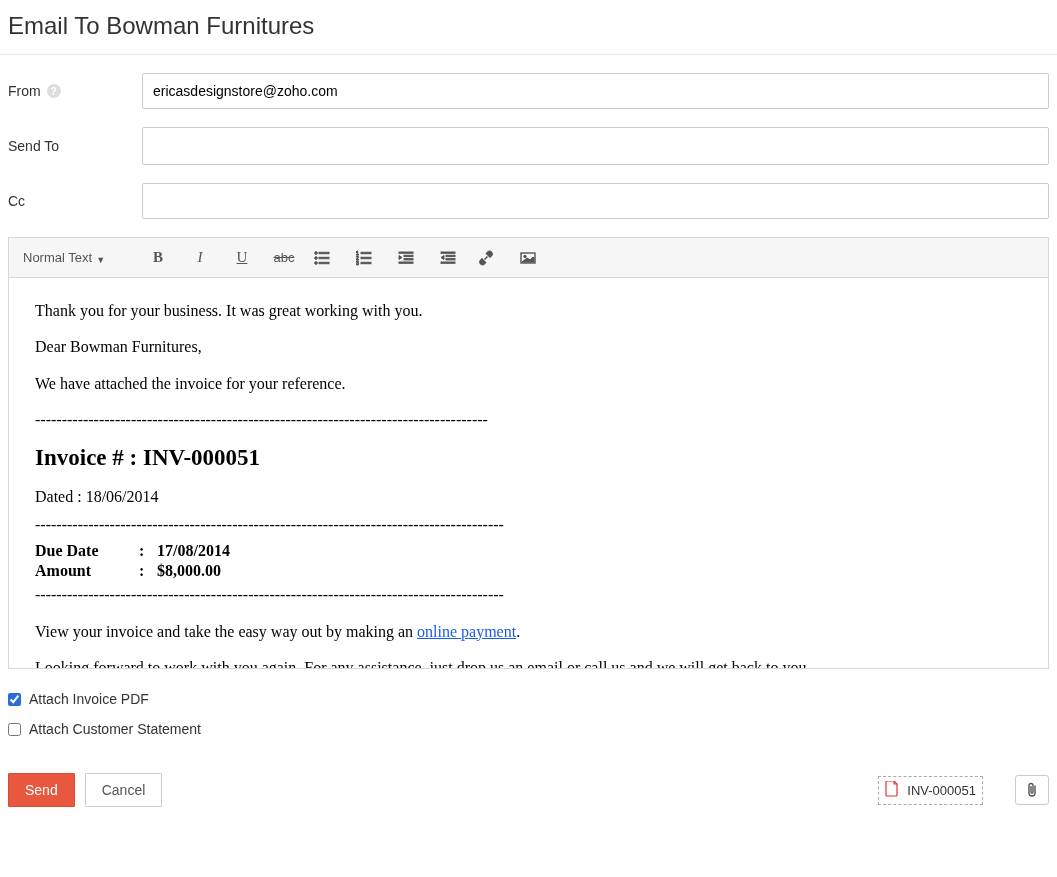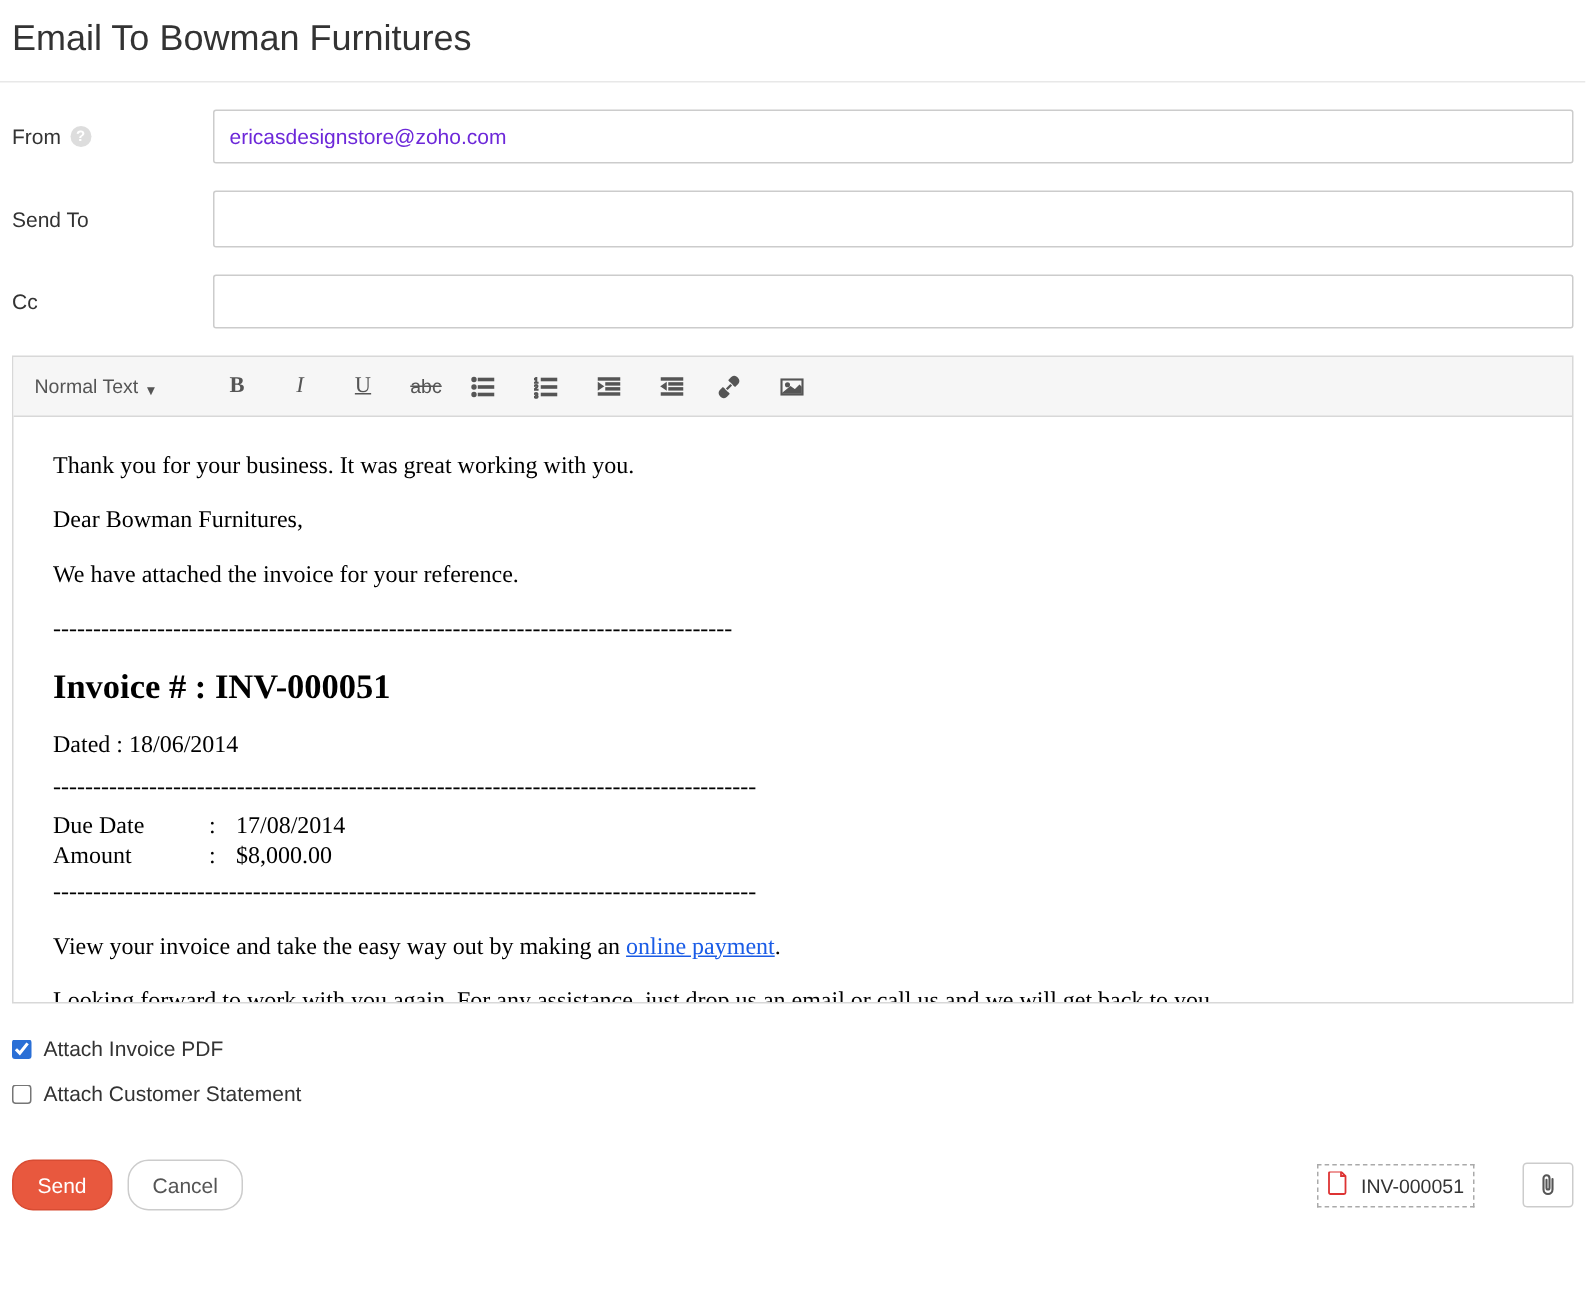--- a/index.html
+++ b/index.html
@@ -49,21 +49,21 @@
       font-size: 10px;
       font-weight: bold;
     }
     .form-input {
       flex: 1;
       height: 36px;
       border: 1px solid #ccc;
       border-radius: 2px;
       padding: 0 10px;
       font-size: 14px;
-      color: #6d28d9;
+      color: #000000;
       font-family: inherit;
       outline: none;
     }
     .form-input.tall {
       height: 38px;
     }
     .editor-wrap {
       margin: 0 8px;
       border: 1px solid #d8d8d8;
     }
@@ -148,21 +148,21 @@
       font-size: 23px;
       font-weight: bold;
       margin: 10px 0 12px 0;
       font-family: "Times New Roman", Times, serif;
     }
     .editor-body .dated {
       margin-bottom: 6px;
     }
     .editor-body .details-row {
       display: flex;
-      font-weight: normal;
+      font-weight: bold;
       margin-bottom: 0;
       line-height: 1.3;
     }
     .editor-body .details-row .dlabel {
       width: 104px;
     }
     .editor-body .details-row .dcolon {
       width: 18px;
     }
     .editor-body a {
@@ -184,21 +184,21 @@
       width: 13px;
       height: 13px;
       accent-color: #2a6fd6;
     }
     .footer {
       display: flex;
       align-items: center;
       padding: 22px 8px 10px 8px;
     }
     .btn {
-      border-radius: 14px;
+      border-radius: 1px;
       padding: 8px 16px;
       font-size: 14px;
       cursor: pointer;
       font-family: inherit;
     }
     .btn-primary {
       background: #e8583e;
       color: #fff;
       border: 1px solid #d84c33;
     }

